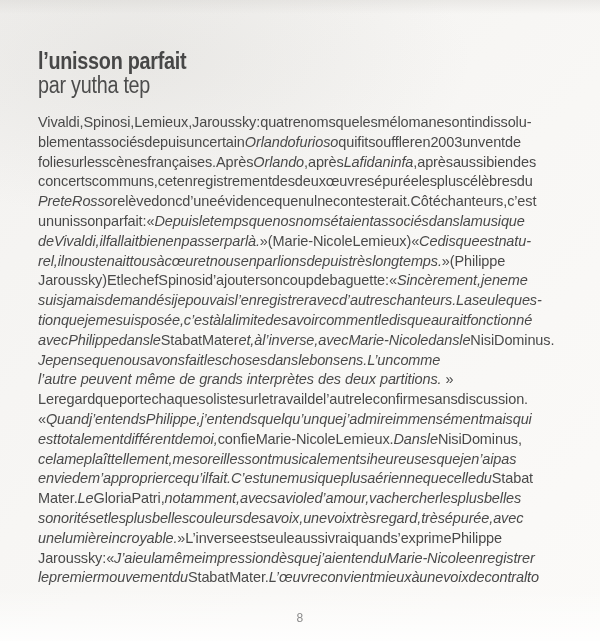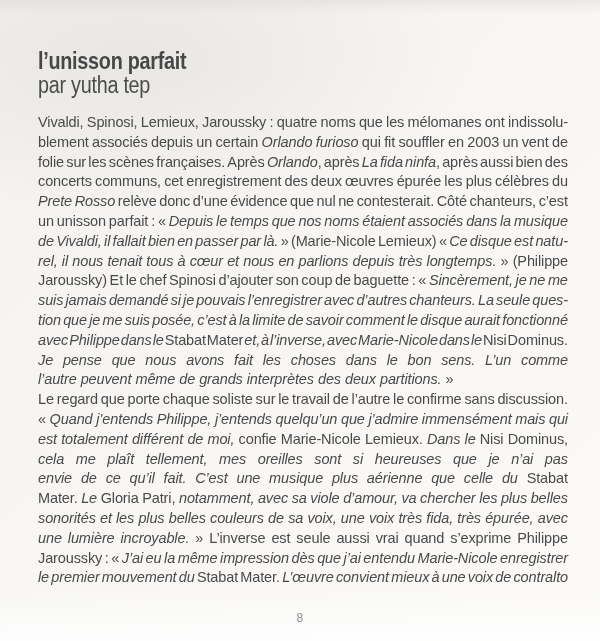--- a/index.html
+++ b/index.html
@@ -21,21 +21,21 @@
   }
   .subtitle{
     font-size:23px;font-weight:normal;line-height:24px;letter-spacing:-0.3px;
     transform:scaleX(0.86);transform-origin:left top;white-space:nowrap;color:#4c4c4c;
   }
   .body-text{
     position:absolute;left:38px;top:113px;width:530px;
     color:#4a4a4a;font-size:14.5px;letter-spacing:-0.12px;
   }
   .line{
-    display:flex;justify-content:space-between;align-items:baseline;
+    display:flex;justify-content:flex-start;align-items:baseline;
     height:19.8px;line-height:19.8px;white-space:nowrap;overflow:visible;
   }
   .line.last{justify-content:flex-start;gap:4px;}
   .it{font-style:italic;}
   .w{display:inline-block;}
   .pagenum{
     position:absolute;left:0;right:0;bottom:16px;text-align:center;
     font-size:12px;color:#8b8b8b;letter-spacing:0.5px;
   }
 </style>
@@ -323,30 +323,32 @@
         <span class="w"><span>Dominus,</span></span>
       </div>
       <div class="line">
         <span class="w"><span class="it">cela</span></span>
         <span class="w"><span class="it">me</span></span>
         <span class="w"><span class="it">plaît</span></span>
         <span class="w"><span class="it">tellement,</span></span>
         <span class="w"><span class="it">mes</span></span>
         <span class="w"><span class="it">oreilles</span></span>
         <span class="w"><span class="it">sont</span></span>
+        <span class="w"><span class="it">musicalement</span></span>
         <span class="w"><span class="it">si</span></span>
         <span class="w"><span class="it">heureuses</span></span>
         <span class="w"><span class="it">que</span></span>
         <span class="w"><span class="it">je</span></span>
         <span class="w"><span class="it">n’ai</span></span>
         <span class="w"><span class="it">pas</span></span>
       </div>
       <div class="line">
         <span class="w"><span class="it">envie</span></span>
         <span class="w"><span class="it">de</span></span>
+        <span class="w"><span class="it">m’approprier</span></span>
         <span class="w"><span class="it">ce</span></span>
         <span class="w"><span class="it">qu’il</span></span>
         <span class="w"><span class="it">fait.</span></span>
         <span class="w"><span class="it">C’est</span></span>
         <span class="w"><span class="it">une</span></span>
         <span class="w"><span class="it">musique</span></span>
         <span class="w"><span class="it">plus</span></span>
         <span class="w"><span class="it">aérienne</span></span>
         <span class="w"><span class="it">que</span></span>
         <span class="w"><span class="it">celle</span></span>
@@ -375,21 +377,21 @@
         <span class="w"><span class="it">les</span></span>
         <span class="w"><span class="it">plus</span></span>
         <span class="w"><span class="it">belles</span></span>
         <span class="w"><span class="it">couleurs</span></span>
         <span class="w"><span class="it">de</span></span>
         <span class="w"><span class="it">sa</span></span>
         <span class="w"><span class="it">voix,</span></span>
         <span class="w"><span class="it">une</span></span>
         <span class="w"><span class="it">voix</span></span>
         <span class="w"><span class="it">très</span></span>
-        <span class="w"><span class="it">fida,</span></span>
+        <span class="w"><span class="it">regard,</span></span>
         <span class="w"><span class="it">très</span></span>
         <span class="w"><span class="it">épurée,</span></span>
         <span class="w"><span class="it">avec</span></span>
       </div>
       <div class="line">
         <span class="w"><span class="it">une</span></span>
         <span class="w"><span class="it">lumière</span></span>
         <span class="w"><span class="it">incroyable.</span></span>
         <span class="w"><span>»</span></span>
         <span class="w"><span>L’inverse</span></span>

